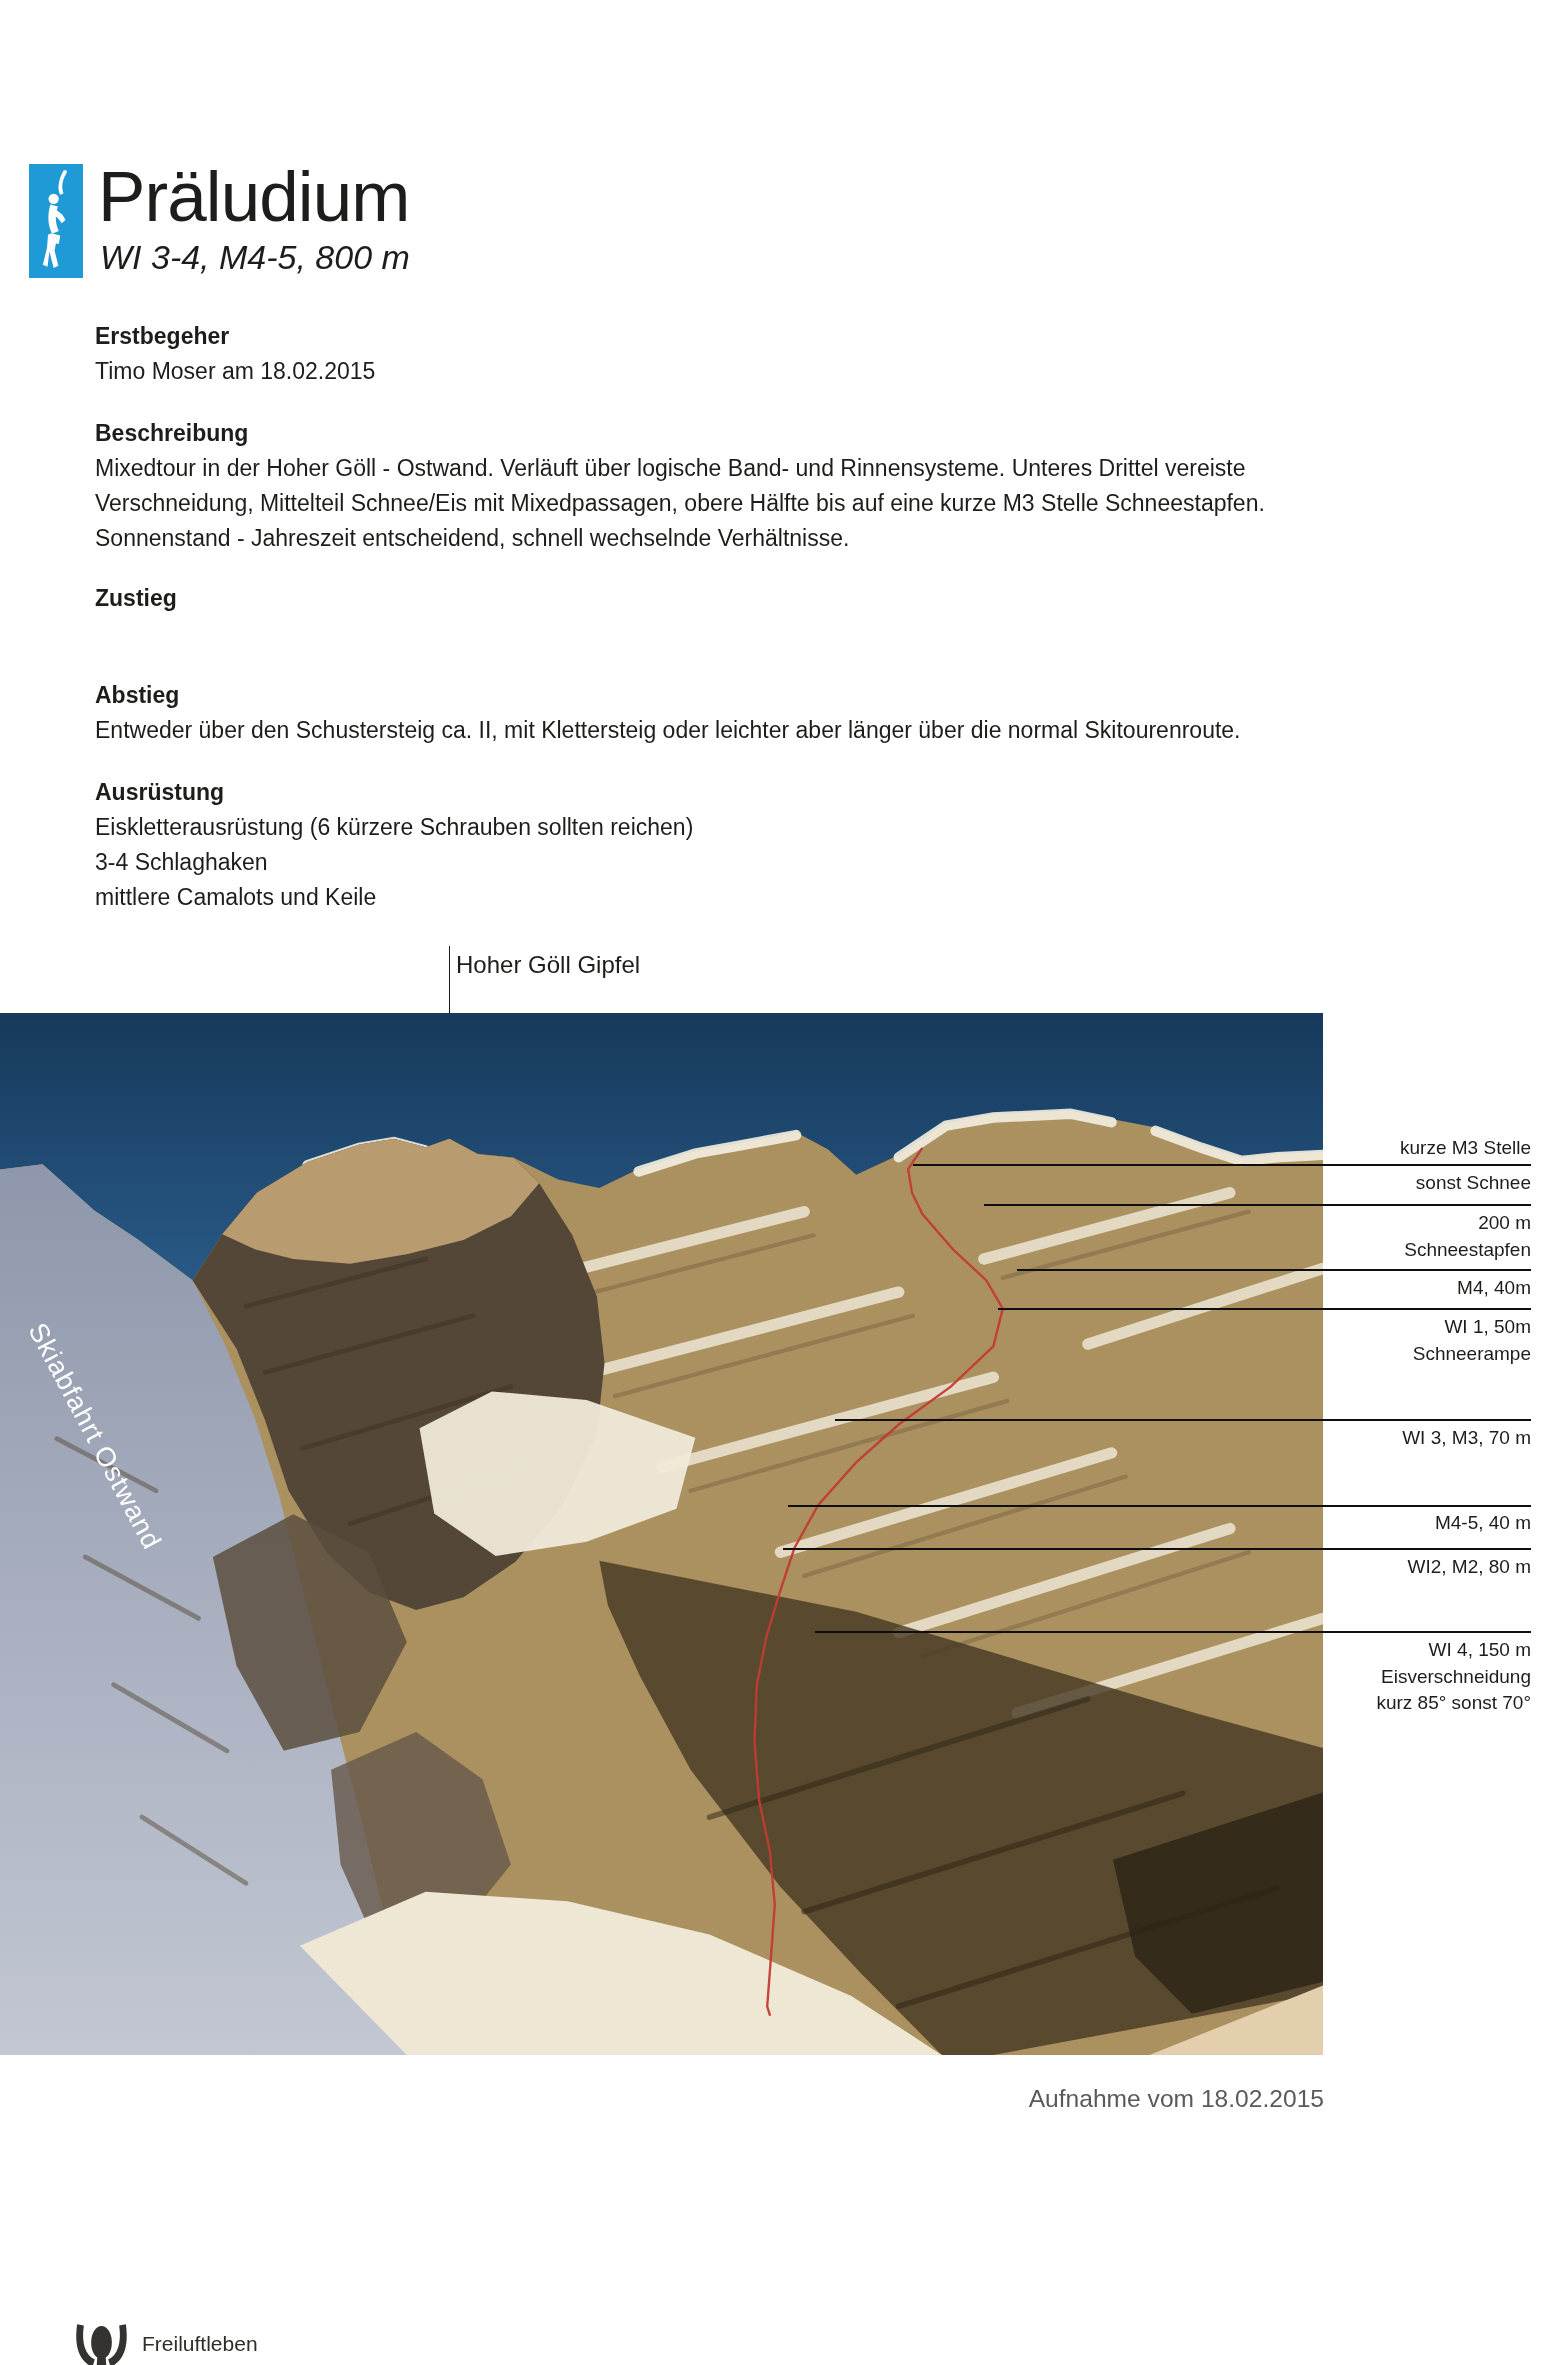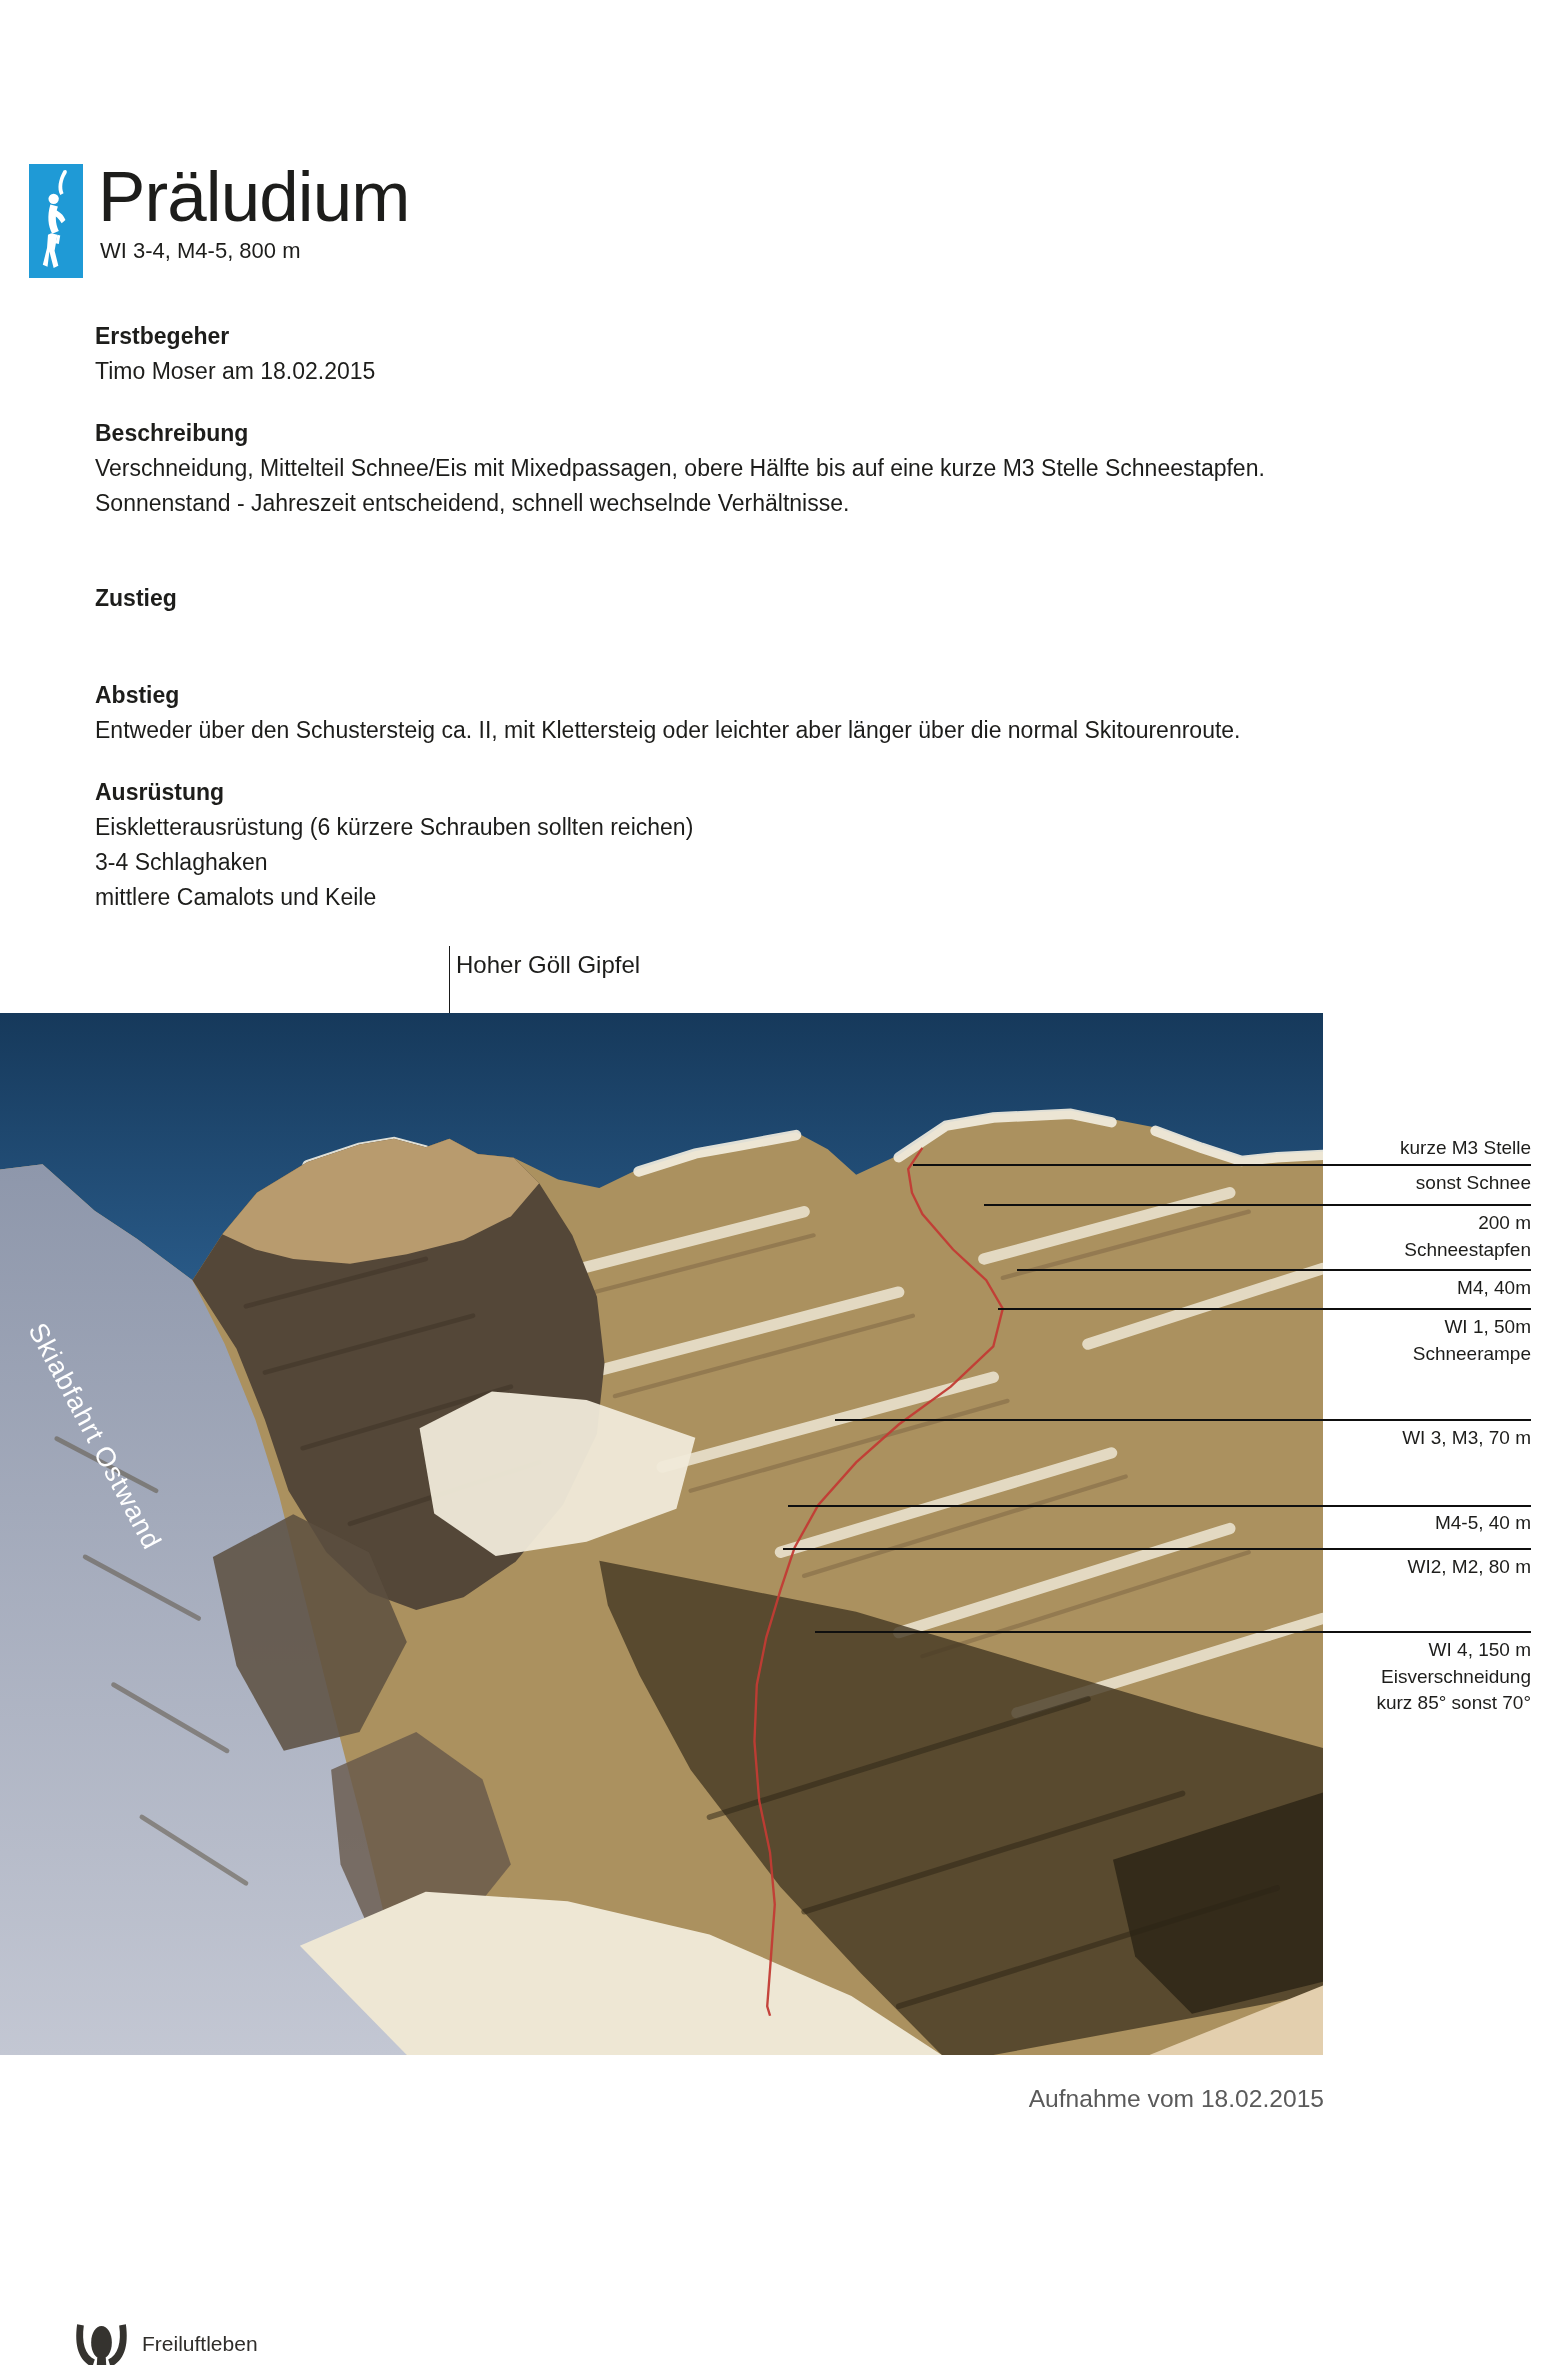--- a/index.html
+++ b/index.html
@@ -2,21 +2,21 @@
 <html style="font-size:7.6px"><head>
 <meta charset="utf-8">
 <style>
   html,body{margin:0;padding:0;background:#e8e8e8;}
   .page{position:relative;width:1566px;height:2441px;background:#ffffff;
         font-family:"Liberation Sans",sans-serif;color:#1d1d1b;overflow:hidden;margin:0 auto;}
   .brand-icon{position:absolute;left:29px;top:164px;width:54px;height:114px;background:#1f9ad6;}
   .brand-icon svg{width:100%;height:100%;display:block;}
   .title{position:absolute;left:98px;top:160px;font-size:71px;line-height:1.05;font-weight:500;
          margin:0;letter-spacing:-0.9px;white-space:nowrap;}
-  .subtitle{position:absolute;left:100px;top:239px;font-size:22px;line-height:1.1;white-space:nowrap;}
+  .subtitle{position:absolute;left:100px;top:239px;font-size:34px;line-height:1.1;white-space:nowrap;font-style:italic;}
   .section{position:absolute;left:95px;font-size:23px;line-height:35px;white-space:nowrap;}
   .sec-h{font-weight:bold;}
   .summit-label{position:absolute;left:456px;top:951px;font-size:24px;white-space:nowrap;}
   .summit-line{position:absolute;left:449px;top:946px;width:1.4px;height:191px;background:#1a1a1a;}
   .photo{position:absolute;left:0;top:1013px;width:1323px;height:1042px;overflow:hidden;}
   .photo svg{display:block;width:100%;height:100%;}
   .ski-label{position:absolute;left:49px;top:1318px;font-size:27px;color:#ffffff;
              transform:rotate(62deg);transform-origin:0 0;letter-spacing:0.9px;white-space:nowrap;}
   .ann-line{position:absolute;height:1.9px;background:#0f0f0f;}
   .ann{position:absolute;right:35px;text-align:right;font-size:19px;line-height:26.5px;white-space:nowrap;}
@@ -45,20 +45,21 @@
   <h1 class="title">Präludium</h1>
   <div class="subtitle">WI 3-4, M4-5, 800 m</div>
 
   <div class="section" style="top:319px">
     <div class="sec-h">Erstbegeher</div>
     <div>Timo Moser am 18.02.2015</div>
   </div>
 
   <div class="section" style="top:416px">
     <div class="sec-h">Beschreibung</div>
+    <div>Mixedtour in der Hoher Göll - Ostwand. Verläuft über logische Band- und Rinnensysteme. Unteres Drittel vereiste</div>
     <div>Verschneidung, Mittelteil Schnee/Eis mit Mixedpassagen, obere Hälfte bis auf eine kurze M3 Stelle Schneestapfen.</div>
     <div>Sonnenstand - Jahreszeit entscheidend, schnell wechselnde Verhältnisse.</div>
   </div>
 
   <div class="section" style="top:581px">
     <div class="sec-h">Zustieg</div>
   </div>
 
   <div class="section" style="top:678px">
     <div class="sec-h">Abstieg</div>

